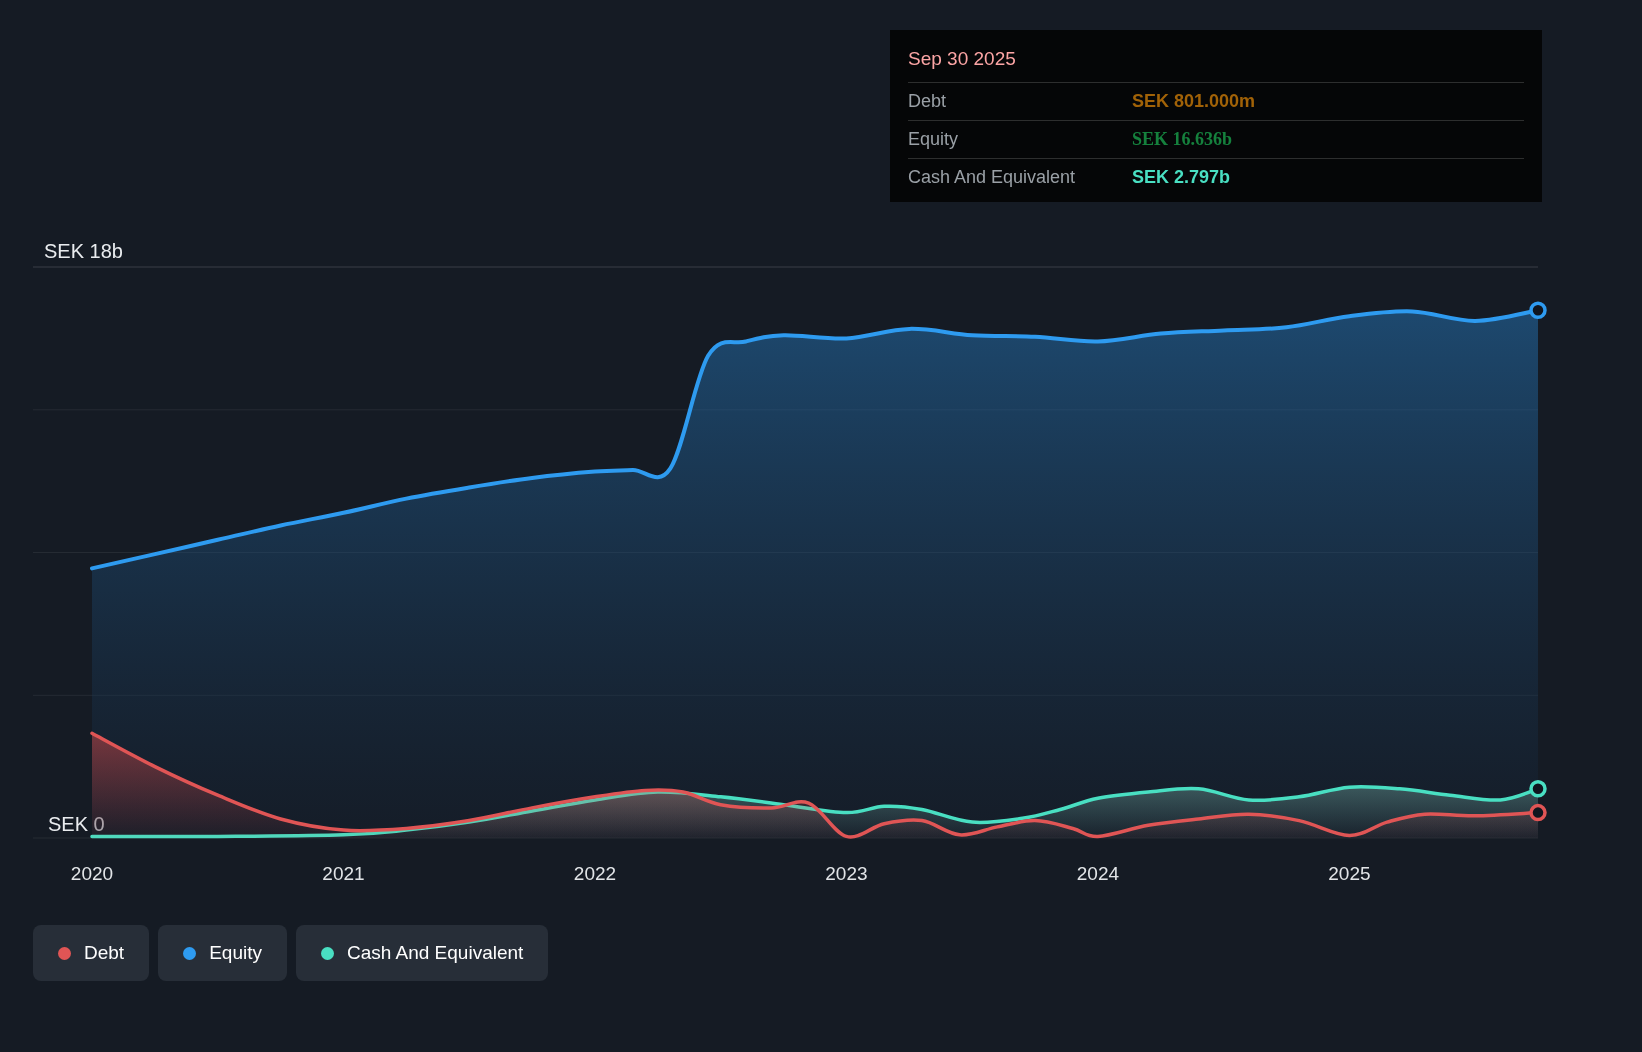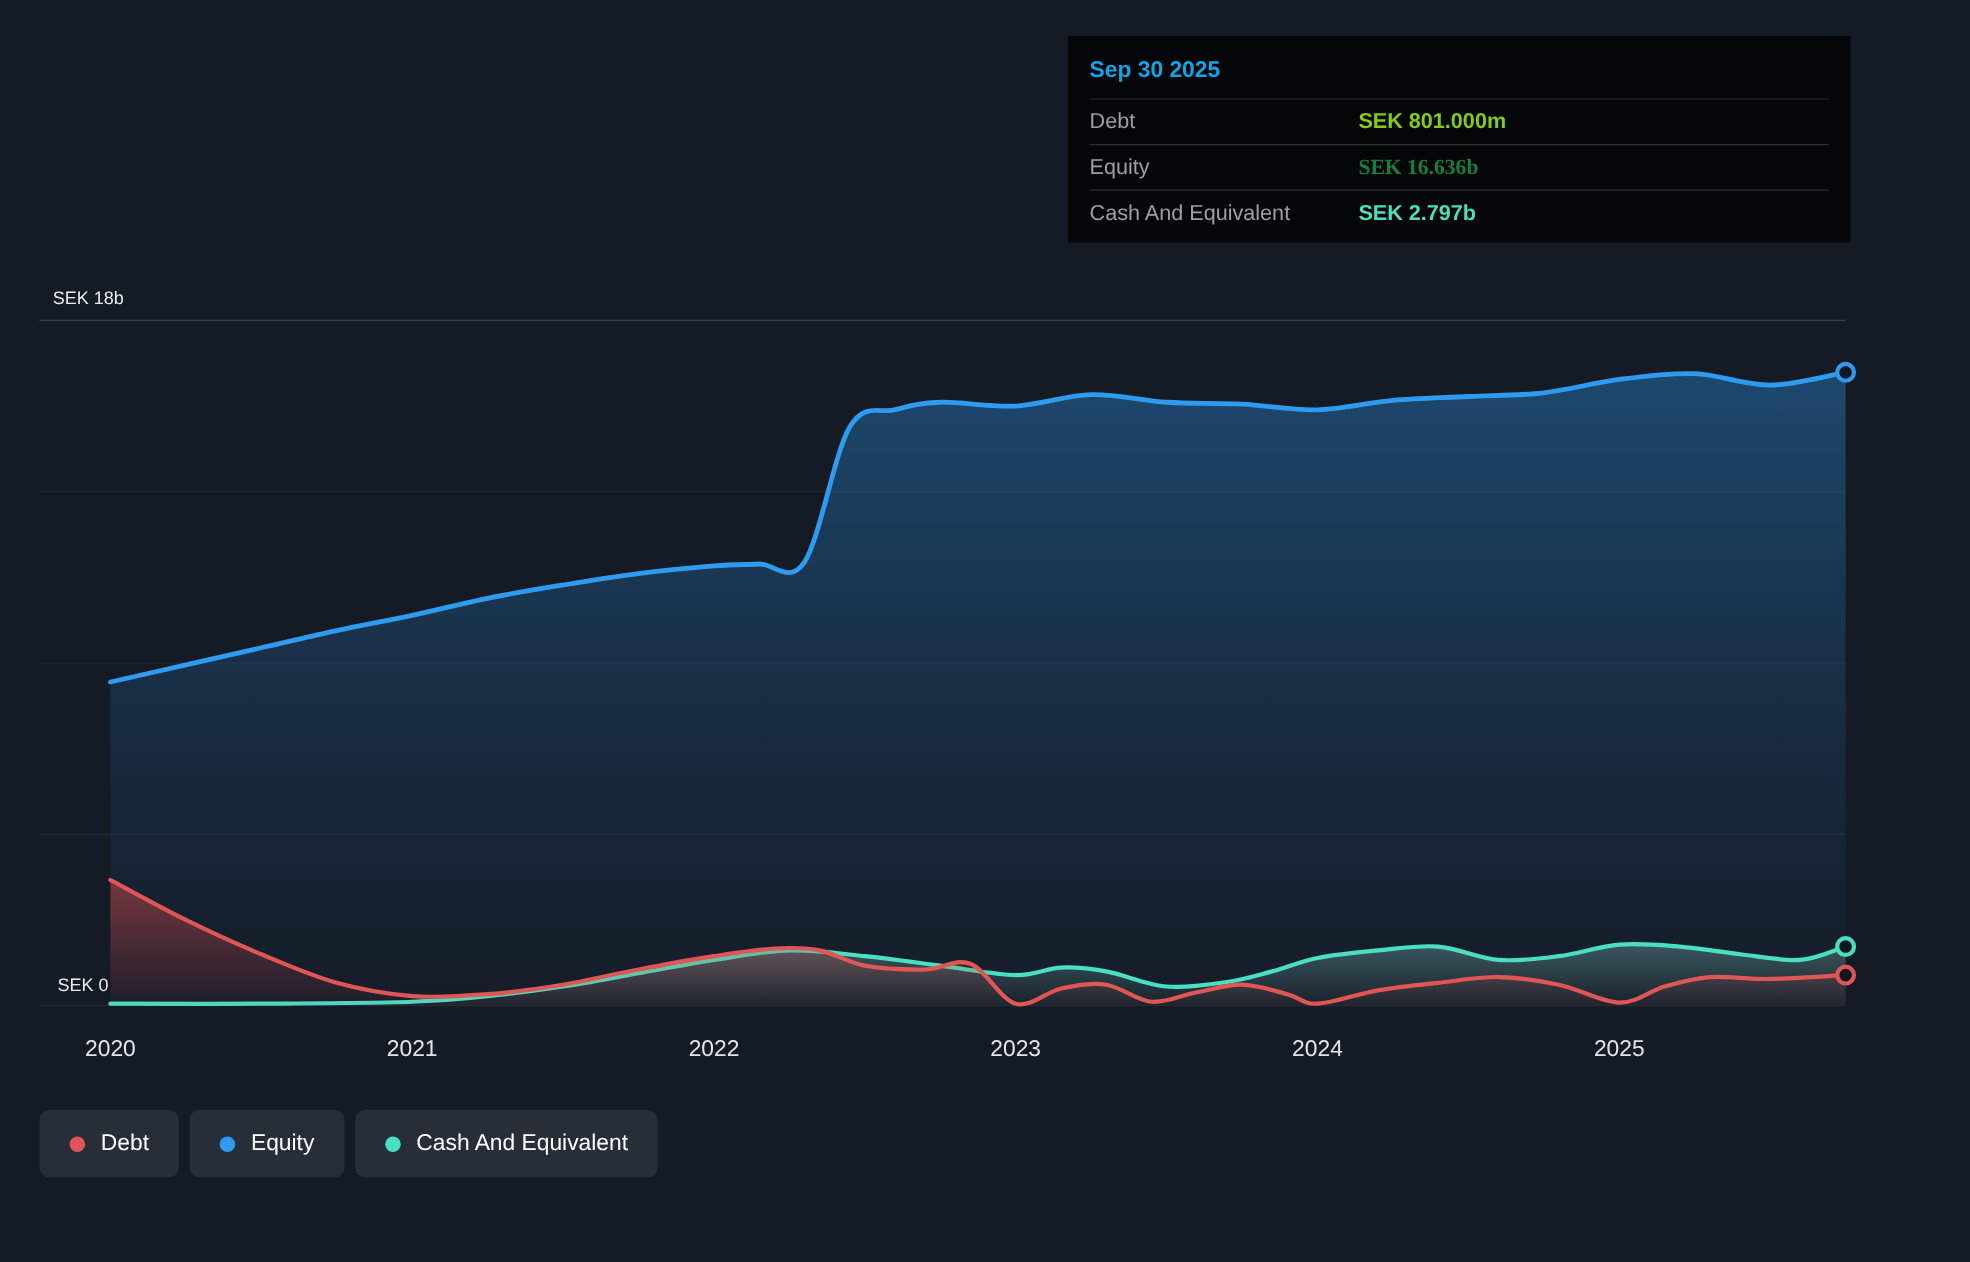--- a/index.html
+++ b/index.html
@@ -13,41 +13,41 @@
 
   
   .tooltip{
     position:absolute;left:890px;top:30px;width:652px;
     background:#050607;
     padding:14px 18px 6px 18px;
     box-sizing:border-box;
     color:#fff;
   }
   .tooltip-title{
-    font-size:19px;font-weight:bold;color:#0ea5e9;
+    font-size:19px;font-weight:normal;color:#fca5a5;
     padding:4px 0 12px 0;
   }
   .t-row{
     display:flex;align-items:center;
     padding:8px 0;
     font-size:18px;
   }
   .t-row.bordered{border-top:1px solid rgba(255,255,255,0.16);}
   .t-label{width:224px;color:#9aa0a6;flex:none;}
   .t-value{font-weight:bold;}
-  .v-debt{color:#84cc16;}
+  .v-debt{color:#a16207;}
   .v-equity{color:#15803d;font-family:Liberation Serif, serif;}
   .v-cash{color:#49dfc2;}
   .v-ratio{color:#ffffff;}
   .ratio-suffix{color:#9aa0a6;font-weight:normal;margin-left:8px;}
 
   
   .y-label{
     position:absolute;left:44px;
-    font-size:15px;color:#e9ecef;
+    font-size:20px;color:#e9ecef;
   }
   .y-top{top:240px;}
   .y-bottom{top:813px;left:48px;}
 
   
   .chart-svg{position:absolute;left:0;top:0;}
 
   
   .legend{
     position:absolute;left:33px;top:925px;

